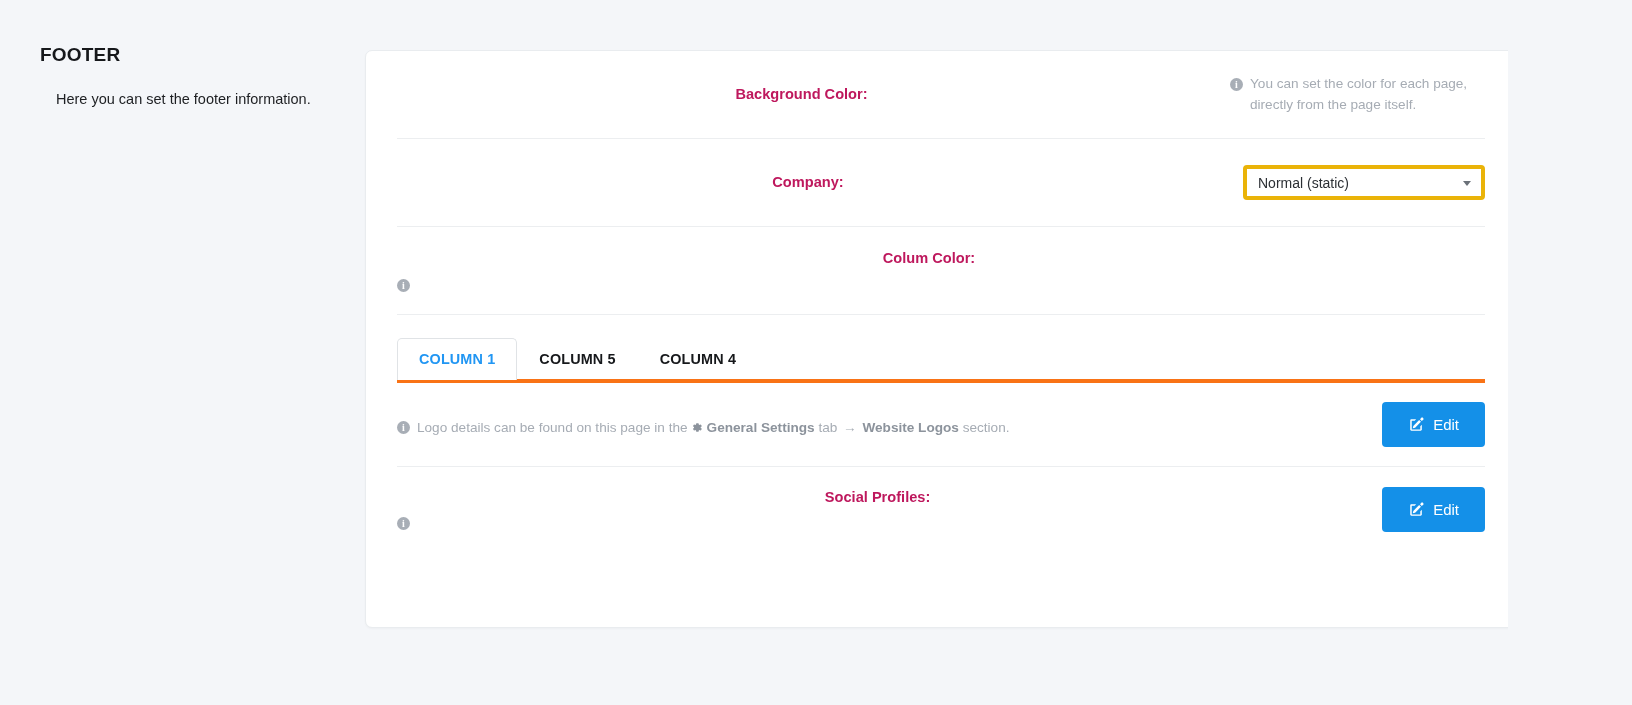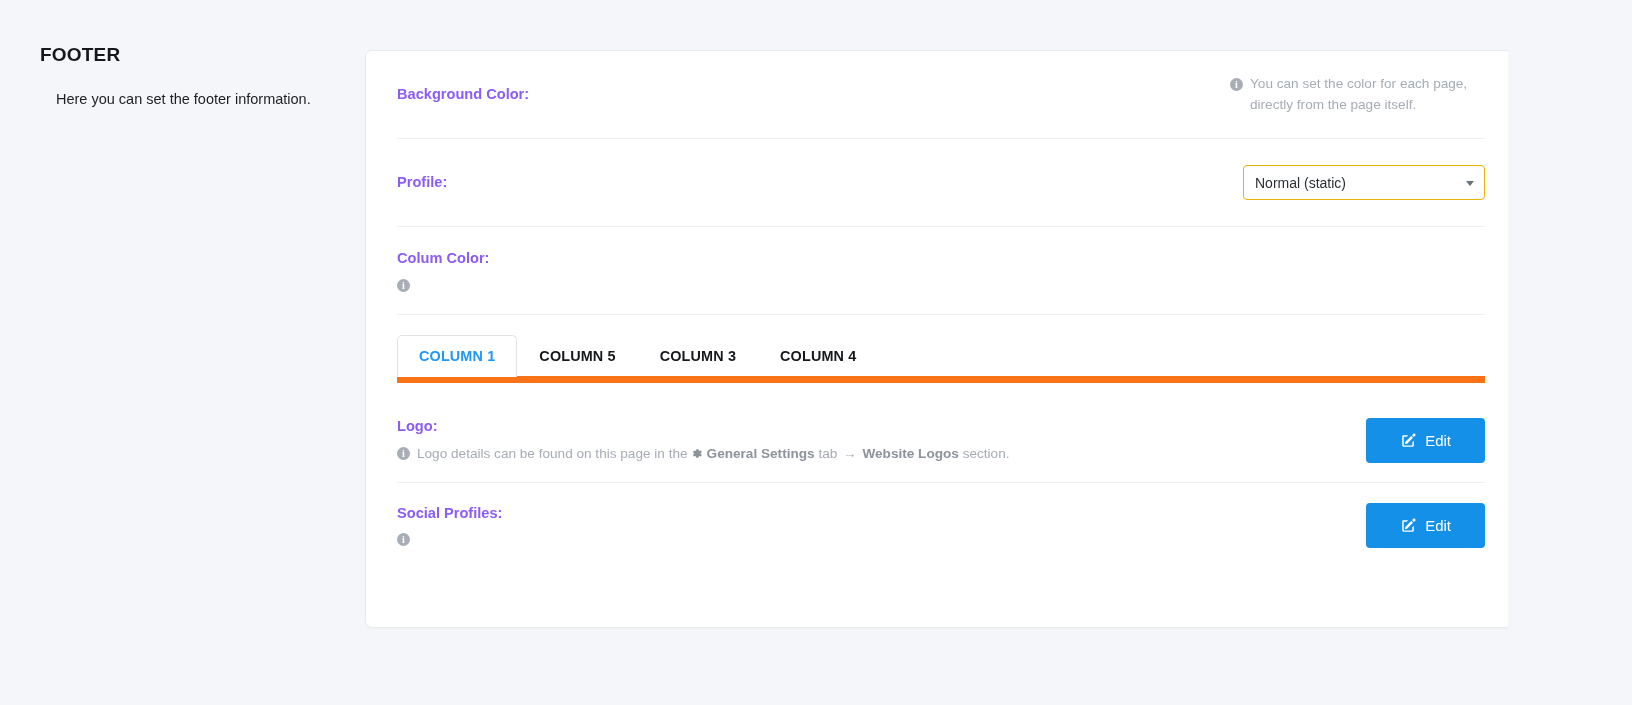--- a/index.html
+++ b/index.html
@@ -66,23 +66,24 @@
   .row-left { flex: 1 1 auto; padding-right: 24px; }
   .row-right {
     flex: 0 0 auto;
     display: flex;
     align-items: center;
     justify-content: flex-end;
   }
   .label {
     font-size: 14.6px;
     font-weight: bold;
-    color: #8b5cf6;
+    color: #be185d;
     line-height: 1.35;
     display: block;
+    text-align: center;
   }
   .hint {
     font-size: 13.6px;
     color: #a6acb4;
     line-height: 1.5;
     margin-top: 7px;
     display: flex;
     align-items: flex-start;
     gap: 7px;
   }
@@ -118,46 +119,46 @@
     margin: 0 4px 0 2px;
   }
   .mini-ico svg { display: block; fill: #8c939c; }
 
   
   .select {
     position: relative;
     width: 242px;
     height: 35px;
     background: #fff;
-    border: 1px solid #eab308;
+    border: 4px solid #eab308;
     border-radius: 4px;
     display: flex;
     align-items: center;
     padding: 0 30px 0 11px;
     font-size: 14px;
     color: #2b2f34;
     cursor: pointer;
   }
   .select .caret {
     position: absolute;
     right: 10px; top: 50%;
     margin-top: -2px;
     width: 0; height: 0;
     border-left: 4.5px solid transparent;
     border-right: 4.5px solid transparent;
     border-top: 5px solid #6b7179;
   }
 
   
   .tabs-row {
-    border-bottom: 7px solid #f97316;
+    border-bottom: 4px solid #f97316;
     display: flex;
     align-items: flex-end;
     padding-top: 30px;
-    margin-bottom: 16px;
+    margin-bottom: 0;
     height: 68px;
   }
   .tab {
     font-size: 14.4px;
     font-weight: bold;
     color: #16181b;
     padding: 12px 21px;
     letter-spacing: .15px;
     cursor: pointer;
     background: transparent;
@@ -177,21 +178,21 @@
   
   .btn-edit {
     display: inline-flex;
     align-items: center;
     gap: 8px;
     background: #1490e8;
     color: #ffffff;
     border: none;
     border-radius: 4px;
     height: 45px;
-    padding: 0 34px;
+    padding: 0 26px;
     font-size: 15px;
     font-family: "Liberation Sans", sans-serif;
     cursor: pointer;
     line-height: 1;
   }
   .btn-edit svg { display: block; fill: #ffffff; }
 
   .row-logo, .row-social { min-height: 84px; }
   .row-social { border-bottom: none; }
 </style>
@@ -215,21 +216,21 @@
         <div class="row-right">
           <div class="hint right">
             <span class="info-ico">i</span>
             <span>You can set the color for each page, directly from the page itself.</span>
           </div>
         </div>
       </div>
 
       <div class="row">
         <div class="row-left">
-          <span class="label">Profile:</span>
+          <span class="label">Company:</span>
         </div>
         <div class="row-right">
           <div class="select">
             <span>Normal (static)</span>
             <span class="caret"></span>
           </div>
         </div>
       </div>
 
       <div class="row">
@@ -237,27 +238,25 @@
           <span class="label">Colum Color:</span>
           <div class="hint">
             <span class="info-ico">i</span>
           </div>
         </div>
       </div>
 
       <div class="tabs-row">
         <div class="tab active">COLUMN 1</div>
         <div class="tab">COLUMN 5</div>
-        <div class="tab">COLUMN 3</div>
         <div class="tab">COLUMN 4</div>
       </div>
 
       <div class="row row-logo">
         <div class="row-left">
-          <span class="label">Logo:</span>
           <div class="hint">
             <span class="info-ico">i</span>
             <span>
               <span>Logo details can be found on this page in the</span><span class="mini-ico"><svg width="13" height="13" viewBox="0 0 16 16">
                     <path d="M8 5.2a2.8 2.8 0 1 0 0 5.6 2.8 2.8 0 0 0 0-5.6zm0 4.2a1.4 1.4 0 1 1 0-2.8 1.4 1.4 0 0 1 0 2.8z"></path>
                     <path d="M14.3 9.1l-1.1-.6a5.6 5.6 0 0 0 0-1l1.1-.6a.5.5 0 0 0 .2-.6l-1-1.7a.5.5 0 0 0-.6-.2l-1.2.4a5.3 5.3 0 0 0-.9-.5l-.2-1.2a.5.5 0 0 0-.5-.4h-2a.5.5 0 0 0-.5.4l-.2 1.2c-.3.1-.6.3-.9.5l-1.2-.4a.5.5 0 0 0-.6.2l-1 1.7a.5.5 0 0 0 .2.6l1.1.6a5.6 5.6 0 0 0 0 1l-1.1.6a.5.5 0 0 0-.2.6l1 1.7c.1.2.4.3.6.2l1.2-.4c.3.2.6.4.9.5l.2 1.2c0 .2.3.4.5.4h2c.2 0 .5-.2.5-.4l.2-1.2c.3-.1.6-.3.9-.5l1.2.4c.2.1.5 0 .6-.2l1-1.7a.5.5 0 0 0-.2-.6z"></path>
                   </svg></span><b>General Settings</b>
               <span>tab</span>
               <span class="arrow">→</span>
               <b>Website Logos</b>

